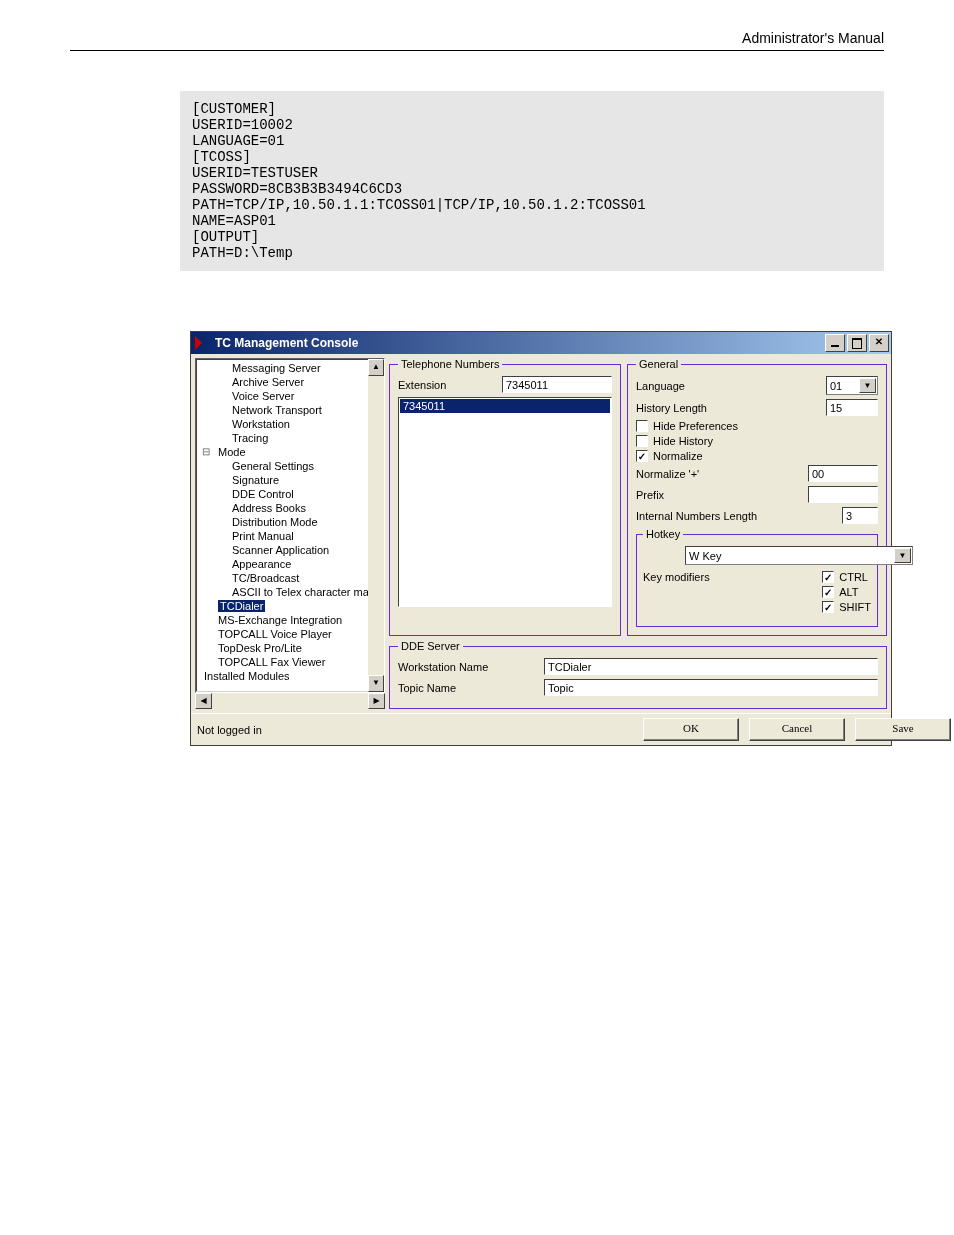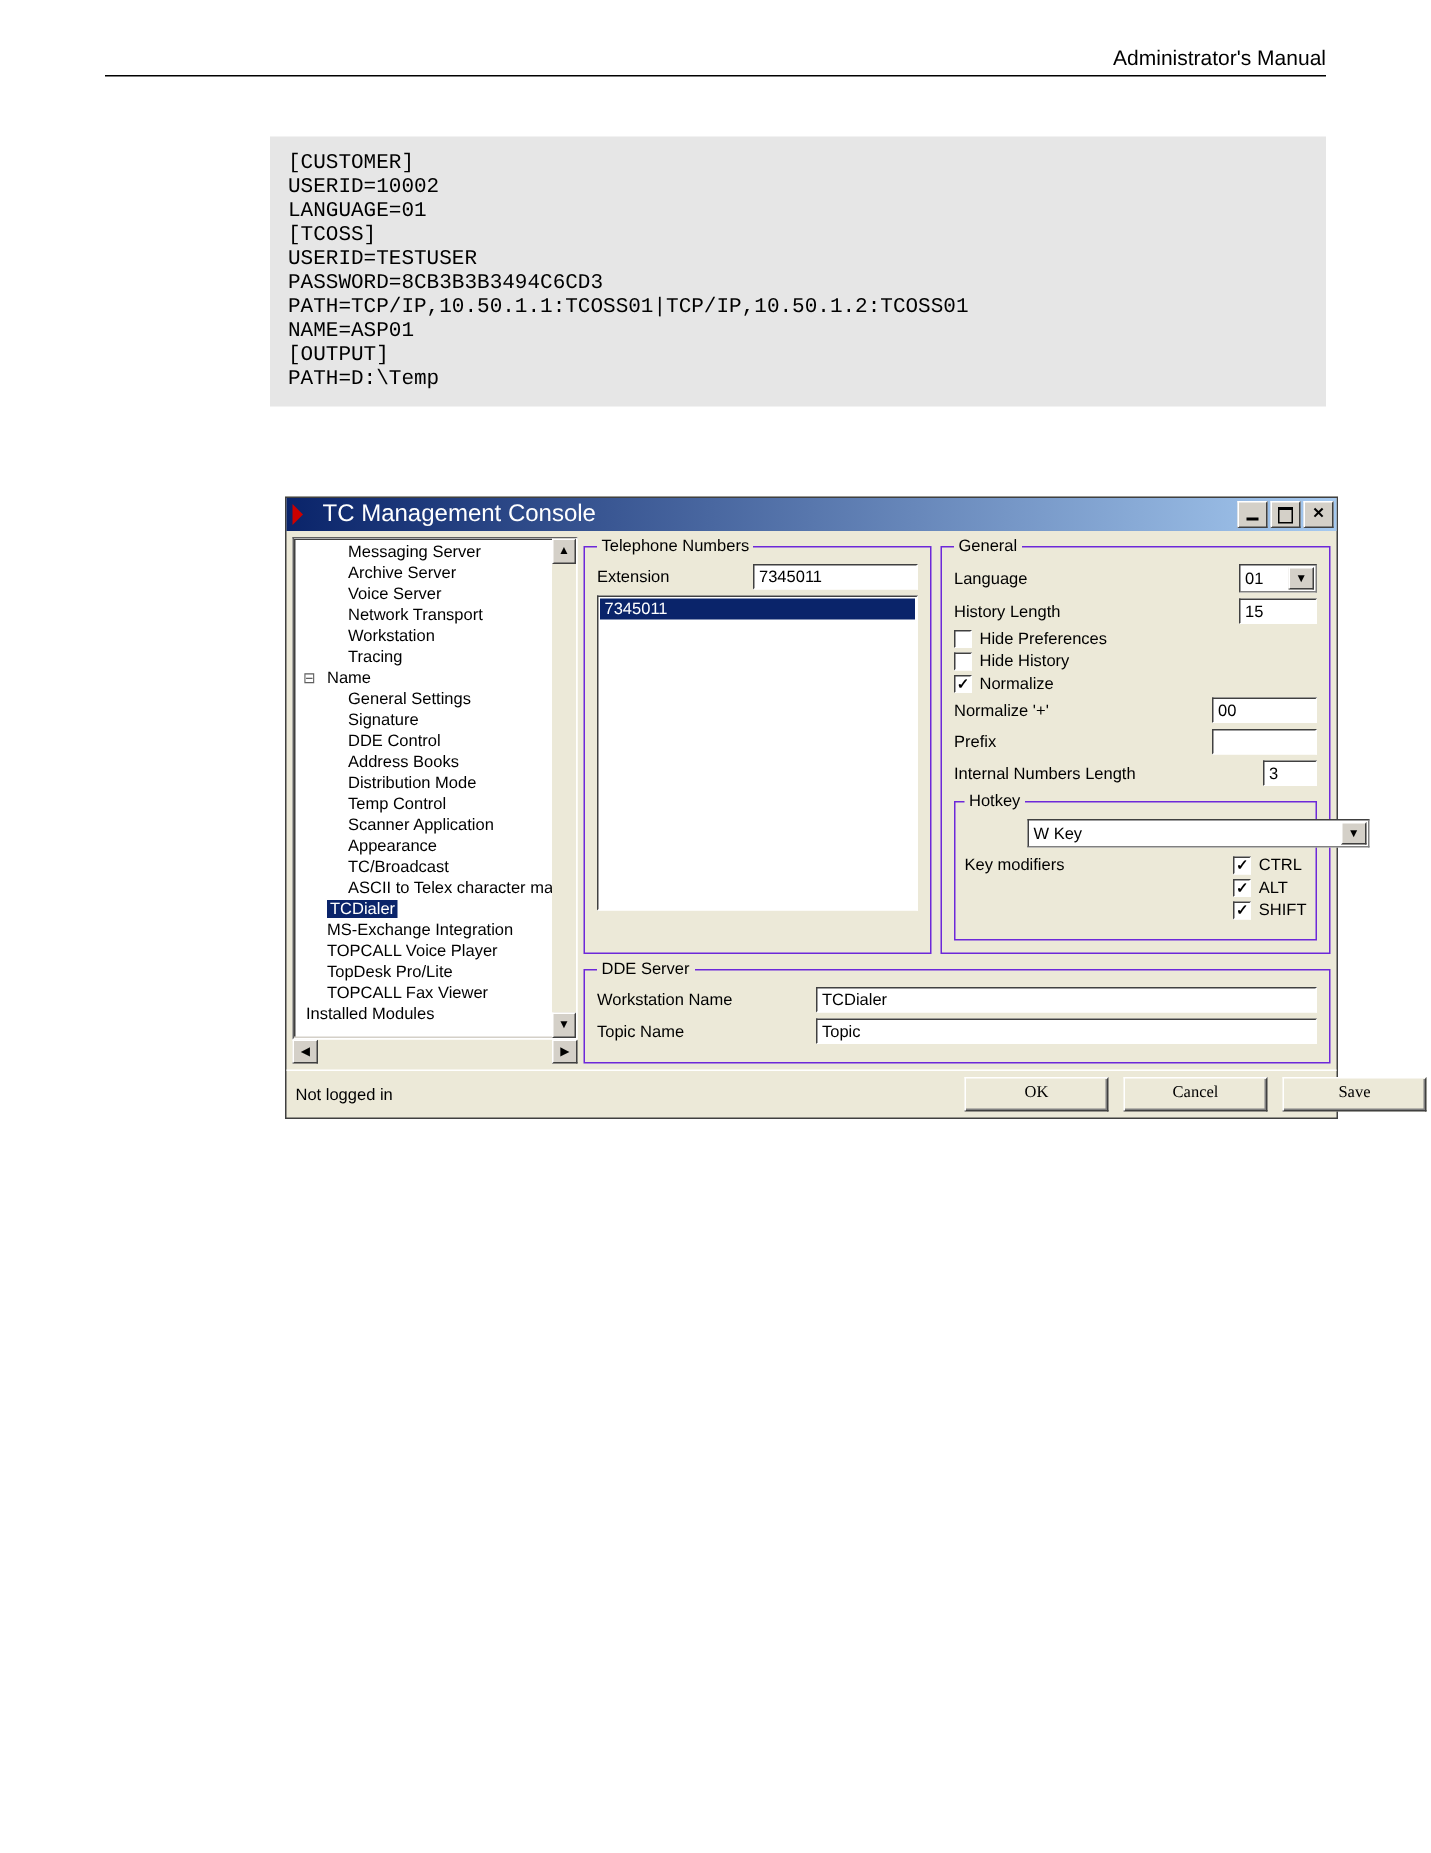--- a/index.html
+++ b/index.html
@@ -53,21 +53,21 @@
     position: relative;
   }
   .tb-icon::before {
     content: "";
     position: absolute;
     left: 0; top: 0;
     border-left: 7px solid #c00;
     border-top: 7px solid transparent;
     border-bottom: 7px solid transparent;
   }
-  .tb-title { font-weight: normal; font-size: 16px; }
+  .tb-title { font-weight: bold; font-size: 12px; }
   .tb-controls { margin-left: auto; display: flex; gap: 2px; }
   .tb-btn {
     width: 18px; height: 16px;
     background: #d4d0c8;
     border: 1px solid #fff;
     border-right-color: #404040;
     border-bottom-color: #404040;
     font-size: 9px;
     text-align: center;
     line-height: 14px;
@@ -265,27 +265,27 @@
     <div class="win-body">
       <div class="tree-panel">
         <div class="tree">
           <div class="tree-inner" id="tree-inner">
               <div class="tree-item" style="padding-left: 30px;"><span class="lbl">Messaging Server</span></div>
               <div class="tree-item" style="padding-left: 30px;"><span class="lbl">Archive Server</span></div>
               <div class="tree-item" style="padding-left: 30px;"><span class="lbl">Voice Server</span></div>
               <div class="tree-item" style="padding-left: 30px;"><span class="lbl">Network Transport</span></div>
               <div class="tree-item" style="padding-left: 30px;"><span class="lbl">Workstation</span></div>
               <div class="tree-item" style="padding-left: 30px;"><span class="lbl">Tracing</span></div>
-              <div class="tree-item node" style="padding-left: 16px;"><span class="lbl">Name</span></div>
+              <div class="tree-item node" style="padding-left: 16px;"><span class="lbl">Mode</span></div>
               <div class="tree-item" style="padding-left: 30px;"><span class="lbl">General Settings</span></div>
               <div class="tree-item" style="padding-left: 30px;"><span class="lbl">Signature</span></div>
               <div class="tree-item" style="padding-left: 30px;"><span class="lbl">DDE Control</span></div>
               <div class="tree-item" style="padding-left: 30px;"><span class="lbl">Address Books</span></div>
               <div class="tree-item" style="padding-left: 30px;"><span class="lbl">Distribution Mode</span></div>
-              <div class="tree-item" style="padding-left: 30px;"><span class="lbl">Temp Control</span></div>
+              <div class="tree-item" style="padding-left: 30px;"><span class="lbl">Print Manual</span></div>
               <div class="tree-item" style="padding-left: 30px;"><span class="lbl">Scanner Application</span></div>
               <div class="tree-item" style="padding-left: 30px;"><span class="lbl">Appearance</span></div>
               <div class="tree-item" style="padding-left: 30px;"><span class="lbl">TC/Broadcast</span></div>
               <div class="tree-item" style="padding-left: 30px;"><span class="lbl">ASCII to Telex character mappin</span></div>
               <div class="tree-item selected" style="padding-left: 16px;"><span class="lbl">TCDialer</span></div>
               <div class="tree-item" style="padding-left: 16px;"><span class="lbl">MS-Exchange Integration</span></div>
               <div class="tree-item" style="padding-left: 16px;"><span class="lbl">TOPCALL Voice Player</span></div>
               <div class="tree-item" style="padding-left: 16px;"><span class="lbl">TopDesk Pro/Lite</span></div>
               <div class="tree-item" style="padding-left: 16px;"><span class="lbl">TOPCALL Fax Viewer</span></div>
               <div class="tree-item" style="padding-left: 2px;"><span class="lbl">Installed Modules</span></div>

